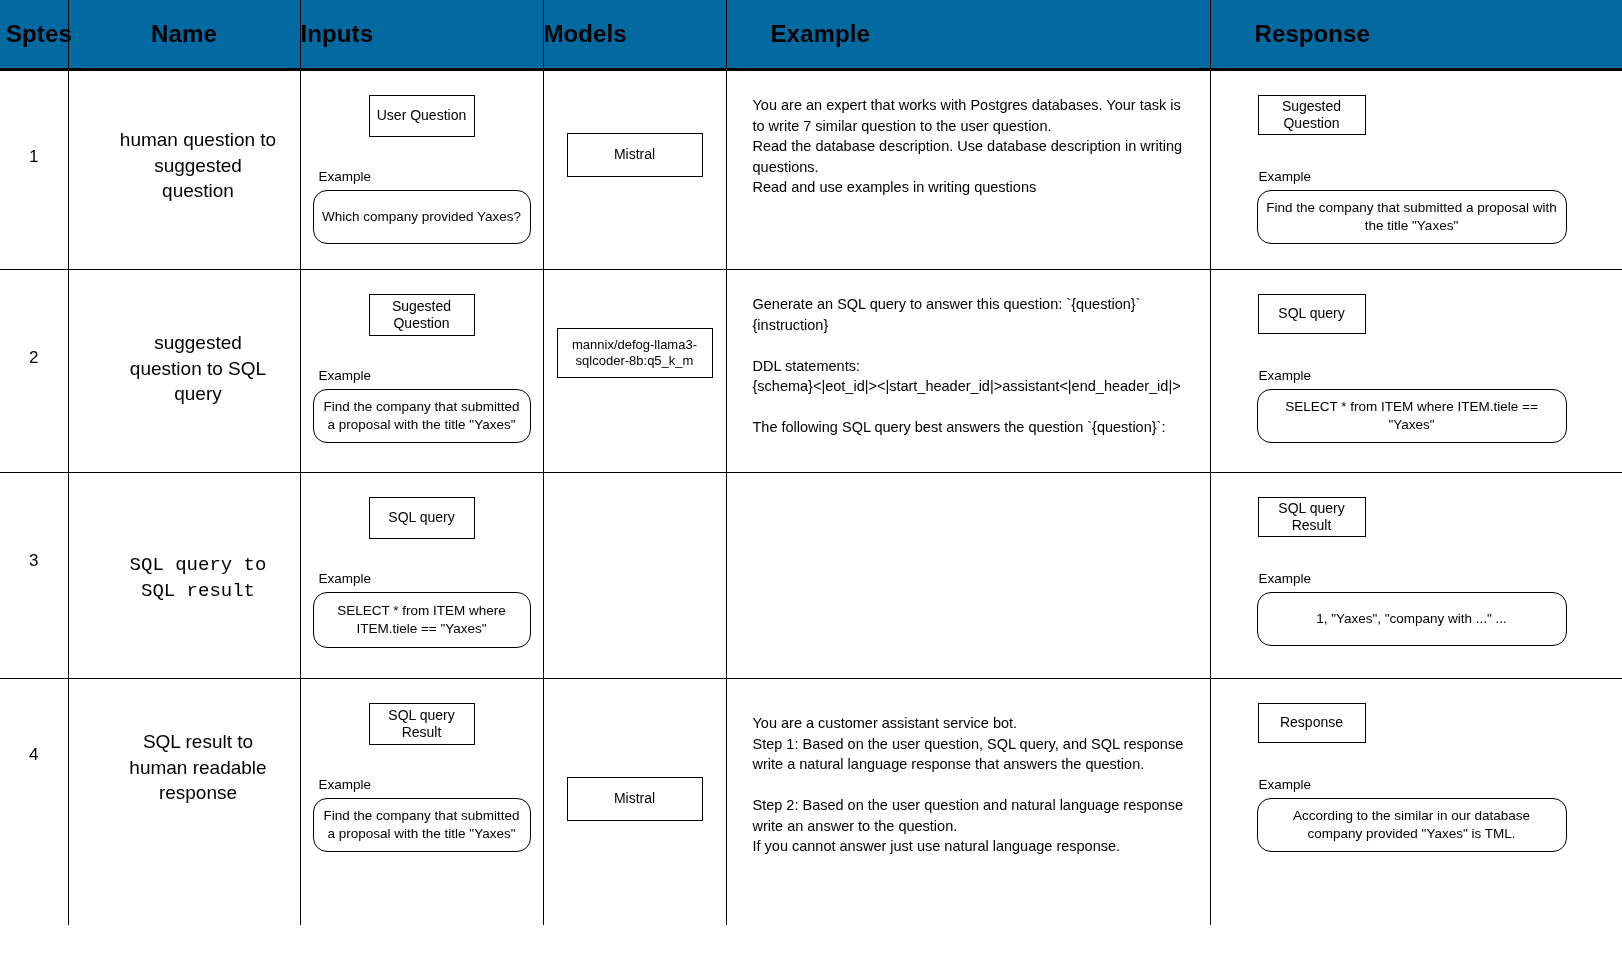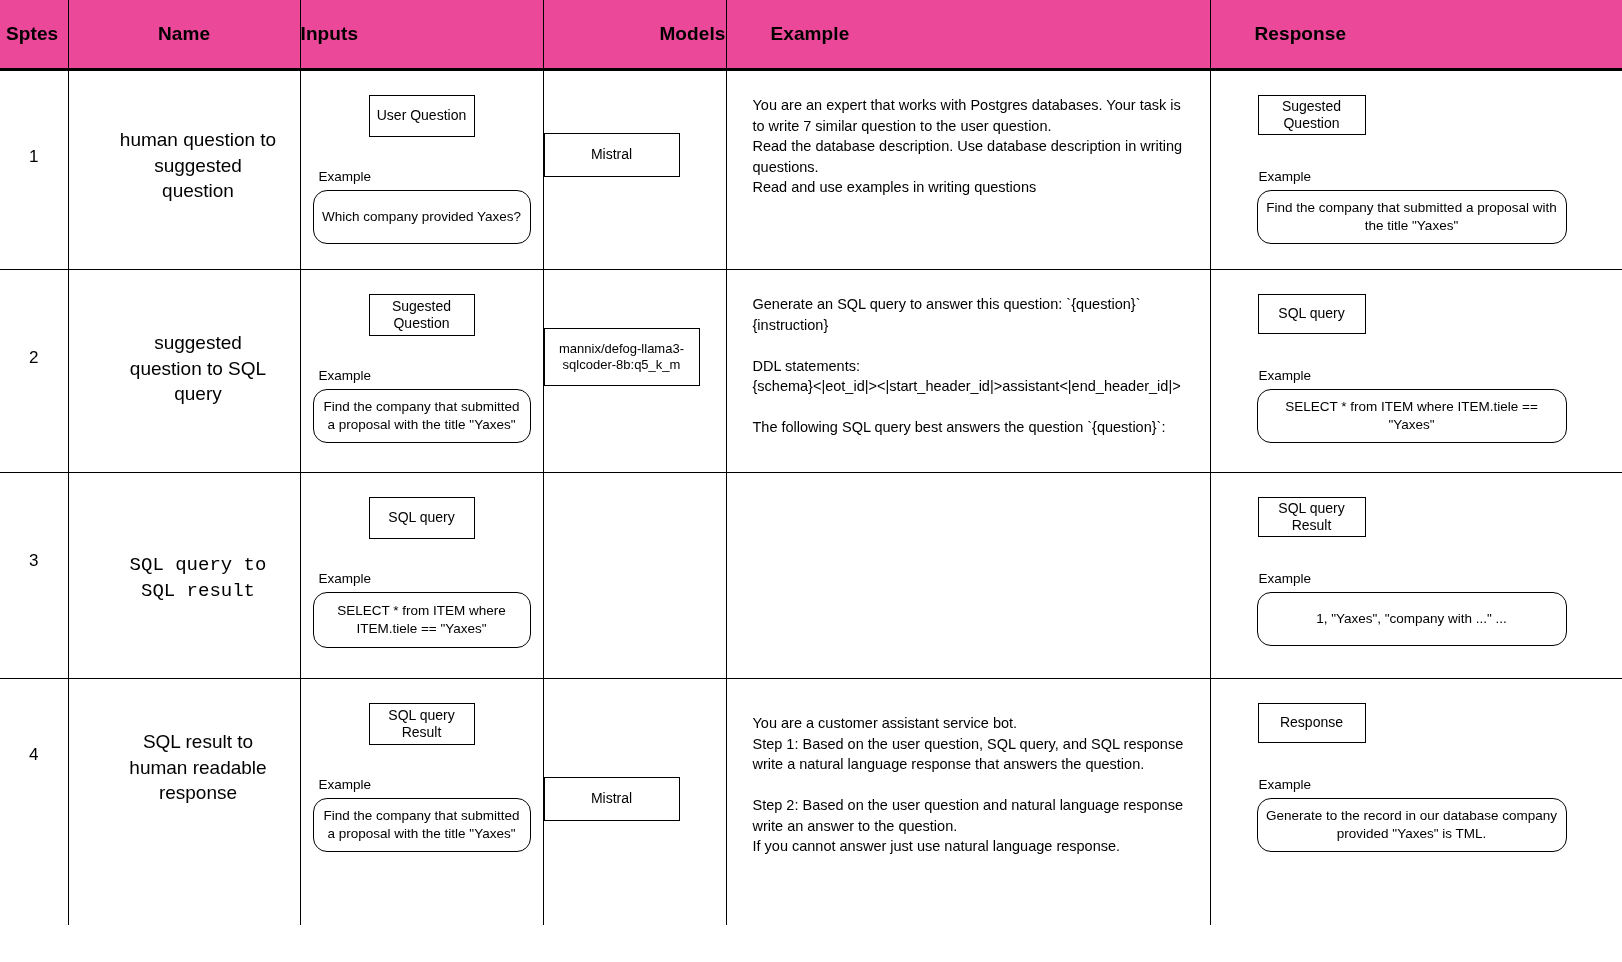--- a/index.html
+++ b/index.html
@@ -31,31 +31,31 @@
   table.grid col.c-steps   { width: 68px;  }
   table.grid col.c-name    { width: 232px; }
   table.grid col.c-inputs  { width: 243px; }
   table.grid col.c-models  { width: 183px; }
   table.grid col.c-prompts { width: 484px; }
   table.grid col.c-outputs { width: 412px; }
 
   thead th {
     height: 68px;
     vertical-align: middle;
-    font-size: 19px;
+    font-size: 24px;
     font-weight: bold;
     letter-spacing: .1px;
     border-bottom: 3px solid #000;
     padding: 0 0 0 0;
-    background: #ec4899;
+    background: #0369a1;
   }
   thead th.h-steps   { text-align: left;   padding-left: 6px;  border-right: 1px solid #000; }
   thead th.h-name    { text-align: center; border-right: 1px solid #000; }
   thead th.h-inputs  { text-align: left; border-right: 1px solid #000; }
-  thead th.h-models  { text-align: right; border-right: 1px solid #000; }
+  thead th.h-models  { text-align: left; border-right: 1px solid #000; }
   thead th.h-prompts { text-align: left;   padding-left: 44px; border-right: 1px solid #000; }
   thead th.h-outputs { text-align: left;   padding-left: 44px; }
 
   tbody td {
     vertical-align: top;
     background: #fff;
     border-bottom: 1px solid #000;
     padding: 0;
   }
   tbody td.t-steps   { border-right: 1px solid #000; text-align: center; }
@@ -140,27 +140,27 @@
 
   .r3 .io-wrap .bubble { min-height: 56px; }
 
   
   .out-wrap { padding: 0 10px 0 46px; }
   .out-wrap .node-box { width: 108px; height: 40px; margin: 24px auto 0 1px; }
   .out-wrap .example-label { margin-top: 34px; margin-left: 2px; }
   .out-wrap .bubble { width: 310px; min-height: 54px; }
 
   
-  .model-wrap { display: flex; align-items: flex-start; }
+  .model-wrap { display: flex; align-items: flex-start; justify-content: center; }
   .model-wrap .node-box { width: 136px; height: 44px; }
   .r1 .model-wrap { padding-top: 62px; }
   .r2 .model-wrap { padding-top: 58px; }
   .r4 .model-wrap { padding-top: 98px; }
 
-  .r2 .model-wrap .node-box { width: 156px; height: 58px; font-size: 13px; }
+  .r2 .model-wrap .node-box { width: 156px; height: 50px; font-size: 13px; }
 
   
   .prompt-text {
     font-size: 14.5px;
     line-height: 1.42;
     padding: 24px 24px 0 26px;
     white-space: pre-wrap;
     word-break: break-word;
   }
   .r4 .prompt-text { padding-top: 34px; }
@@ -314,20 +314,20 @@
           <div class="prompt-text">You are a customer assistant service bot.
 Step 1: Based on the user question, SQL query, and SQL response write a natural language response that answers the question.
 
 Step 2: Based on the user question and natural language response write an answer to the question.
 If you cannot answer just use natural language response.</div>
         </td>
         <td class="t-outputs">
           <div class="out-wrap">
             <div class="node-box">Response</div>
             <div class="example-label">Example</div>
-            <div class="bubble">Generate to the record in our database  company provided  "Yaxes" is TML.</div>
+            <div class="bubble">According to the similar in our database  company provided  "Yaxes" is TML.</div>
           </div>
         </td>
       </tr>
 
     </tbody>
   </table>
 </div>
 
 </body></html>

